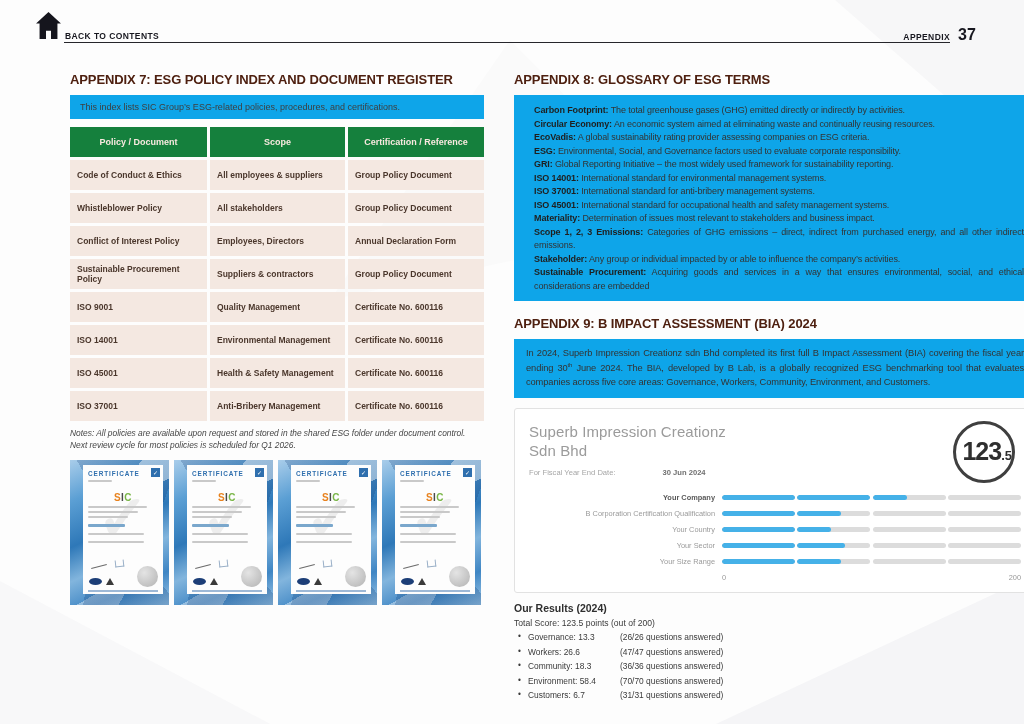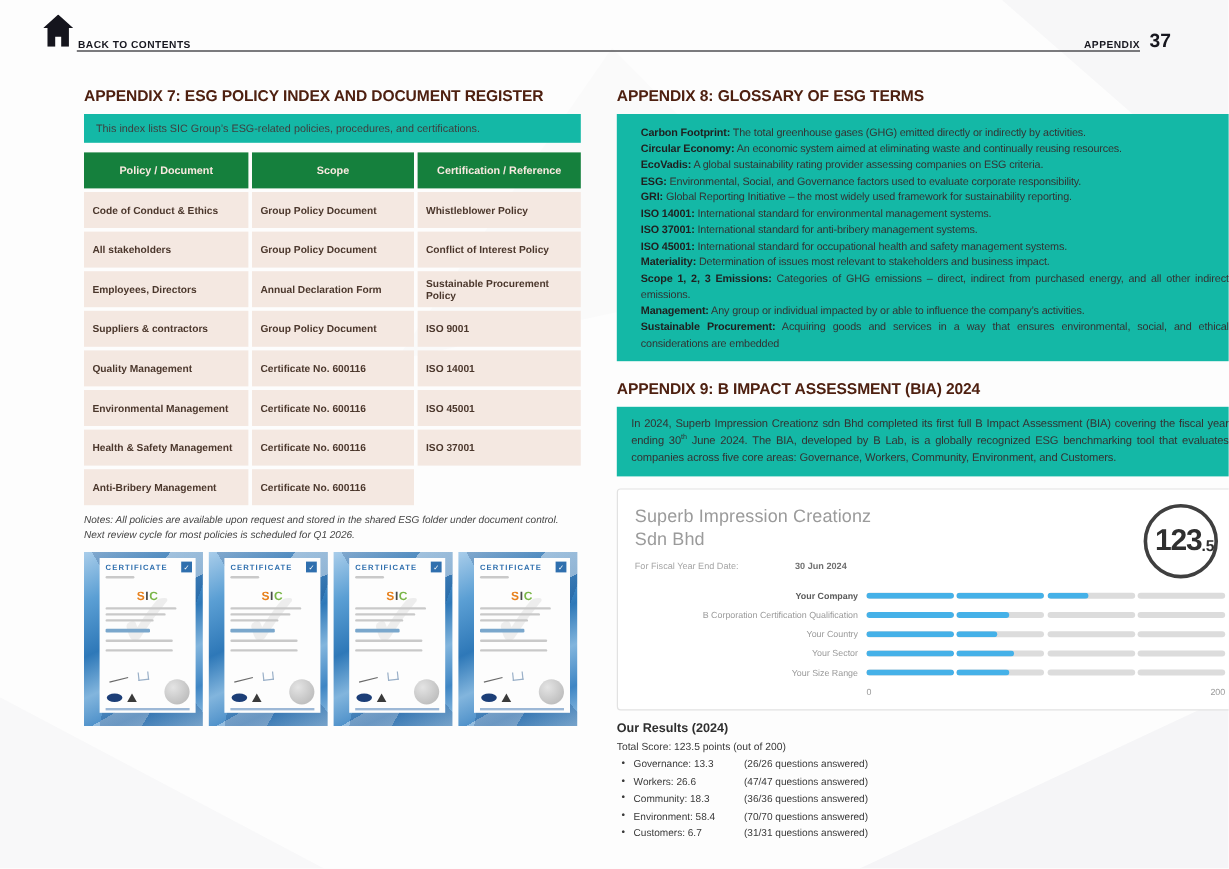--- a/index.html
+++ b/index.html
@@ -21,21 +21,21 @@
   .hdr-line { position:absolute; left:64px; top:42px; width:886px; border-top:1.6px solid #26262b; z-index:2; }
   .hdr-appendix { position:absolute; right:74px; top:32px; font-size:8.5px; font-weight:700; letter-spacing:.4px; color:#17171f; z-index:2; }
   .hdr-page { position:absolute; left:958px; top:26px; font-size:16px; font-weight:700; color:#17171f; z-index:2; }
 
   
   .col-left  { position:absolute; left:70px;  top:72px; width:414px; z-index:1; }
   .col-right { position:absolute; left:480px; top:72px; width:522px; z-index:1;margin-left:34px; }
 
   .sec-title { font-size:13px; font-weight:700; color:#4e2010; letter-spacing:-.1px; }
 
-  .soft-box { background:#14b8a6; margin-top:8px; }
+  .soft-box { background:#0ea5e9; margin-top:8px; }
   .intro-box { padding:7px 10px; font-size:9px; color:#3e3e3e; }
 
   
   .ptable { margin-top:8px; display:grid; grid-template-columns:137px 135px 1fr; gap:3px; }
   .ptable .th { background:#15803d; color:#f9e9e0; font-size:9px; font-weight:700; min-height:30px;
                 display:flex; align-items:center; justify-content:center; text-align:center; }
   .ptable .td { background:#f4e8e1; color:#4b372c; font-size:8.5px; font-weight:600; min-height:30px;
                 display:flex; align-items:center; padding:2px 7px; }
 
   .notes { margin-top:6px; font-size:8.4px; font-style:italic; color:#454545; line-height:1.45; }
@@ -128,20 +128,21 @@
     <div class="sec-title">APPENDIX 7: ESG POLICY INDEX AND DOCUMENT REGISTER</div>
 
     <div class="soft-box intro-box">This index lists SIC Group’s ESG-related policies, procedures, and certifications.</div>
 
     <div class="ptable">
       <div class="th">Policy / Document</div>
       <div class="th">Scope</div>
       <div class="th">Certification / Reference</div>
 
       <div class="td">Code of Conduct &amp; Ethics</div>
+      <div class="td">All employees &amp; suppliers</div>
       <div class="td">Group Policy Document</div>
 
       <div class="td">Whistleblower Policy</div>
       <div class="td">All stakeholders</div>
       <div class="td">Group Policy Document</div>
 
       <div class="td">Conflict of Interest Policy</div>
       <div class="td">Employees, Directors</div>
       <div class="td">Annual Declaration Form</div>
 
@@ -267,21 +268,21 @@
       <div class="g-entry"><b>Carbon Footprint:</b> <span>The total greenhouse gases (GHG) emitted directly or indirectly by activities.</span></div>
       <div class="g-entry"><b>Circular Economy:</b> <span>An economic system aimed at eliminating waste and continually reusing resources.</span></div>
       <div class="g-entry"><b>EcoVadis:</b> <span>A global sustainability rating provider assessing companies on ESG criteria.</span></div>
       <div class="g-entry"><b>ESG:</b> <span>Environmental, Social, and Governance factors used to evaluate corporate responsibility.</span></div>
       <div class="g-entry"><b>GRI:</b> <span>Global Reporting Initiative – the most widely used framework for sustainability reporting.</span></div>
       <div class="g-entry"><b>ISO 14001:</b> <span>International standard for environmental management systems.</span></div>
       <div class="g-entry"><b>ISO 37001:</b> <span>International standard for anti-bribery management systems.</span></div>
       <div class="g-entry"><b>ISO 45001:</b> <span>International standard for occupational health and safety management systems.</span></div>
       <div class="g-entry"><b>Materiality:</b> <span>Determination of issues most relevant to stakeholders and business impact.</span></div>
       <div class="g-entry"><b>Scope 1, 2, 3 Emissions:</b> <span>Categories of GHG emissions – direct, indirect from purchased energy, and all other indirect emissions.</span></div>
-      <div class="g-entry"><b>Management:</b> <span>Any group or individual impacted by or able to influence the company’s activities.</span></div>
+      <div class="g-entry"><b>Stakeholder:</b> <span>Any group or individual impacted by or able to influence the company’s activities.</span></div>
       <div class="g-entry"><b>Sustainable Procurement:</b> <span>Acquiring goods and services in a way that ensures environmental, social, and ethical considerations are embedded</span></div>
     </div>
 
     <div class="sec-title title-9">APPENDIX 9: B IMPACT ASSESSMENT (BIA) 2024</div>
 
     <div class="soft-box para-box"><span>In 2024, Superb Impression Creationz sdn Bhd completed its first full B Impact Assessment (BIA) covering the fiscal year ending 30</span><sup>th</sup><span> June 2024. The BIA, developed by B Lab, is a globally recognized ESG benchmarking tool that evaluates companies across five core areas: Governance, Workers, Community, Environment, and Customers.</span></div>
 
     <div class="bia-card">
       <div class="bia-company">
         <div>Superb Impression Creationz</div>

